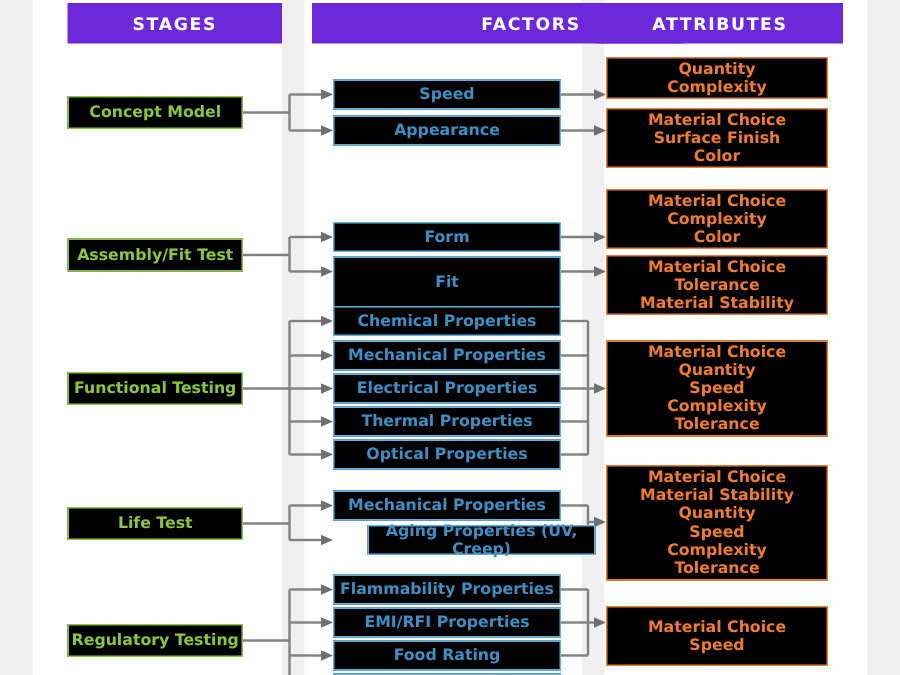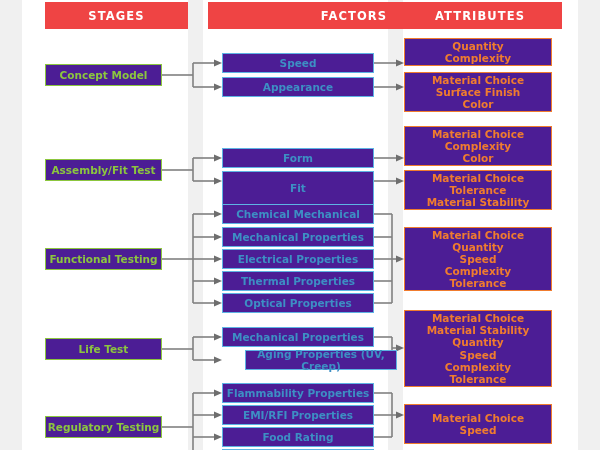--- a/index.html
+++ b/index.html
@@ -17,34 +17,34 @@
   }
   .column-bg {
     position: absolute;
     top: 0;
     height: 450px;
     background: #ffffff;
   }
   .col-head {
     position: absolute;
     height: 27px;
-    background: #ef4444;
+    background: #6d28d9;
     color: #ffffff;
     font-size: 11.5px;
     font-weight: bold;
     letter-spacing: 1.1px;
     display: flex;
     align-items: center;
     justify-content: center;
     text-transform: uppercase;
   }
   .node {
     position: absolute;
     box-sizing: border-box;
-    background: #4c1d95;
+    background: #000000;
     display: flex;
     align-items: center;
     justify-content: center;
     text-align: center;
     font-size: 10.5px;
     font-weight: bold;
     line-height: 12.2px;
     z-index: 3;
   }
   .node.stage {
@@ -190,21 +190,21 @@
   <div class="node factor" style="left:222px; top:77px; width:152px; height:20px;">
     <span>Appearance</span>
   </div>
   <div class="node factor" style="left:222px; top:148px; width:152px; height:20px;">
     <span>Form</span>
   </div>
   <div class="node factor" style="left:222px; top:171px; width:152px; height:34px;">
     <span>Fit</span>
   </div>
   <div class="node factor" style="left:222px; top:204px; width:152px; height:20px;">
-    <span>Chemical Mechanical</span>
+    <span>Chemical Properties</span>
   </div>
   <div class="node factor" style="left:222px; top:227px; width:152px; height:20px;">
     <span>Mechanical Properties</span>
   </div>
   <div class="node factor" style="left:222px; top:249px; width:152px; height:20px;">
     <span>Electrical Properties</span>
   </div>
   <div class="node factor" style="left:222px; top:271px; width:152px; height:20px;justify-content:flex-end;">
     <span>Thermal Properties</span>
   </div>

